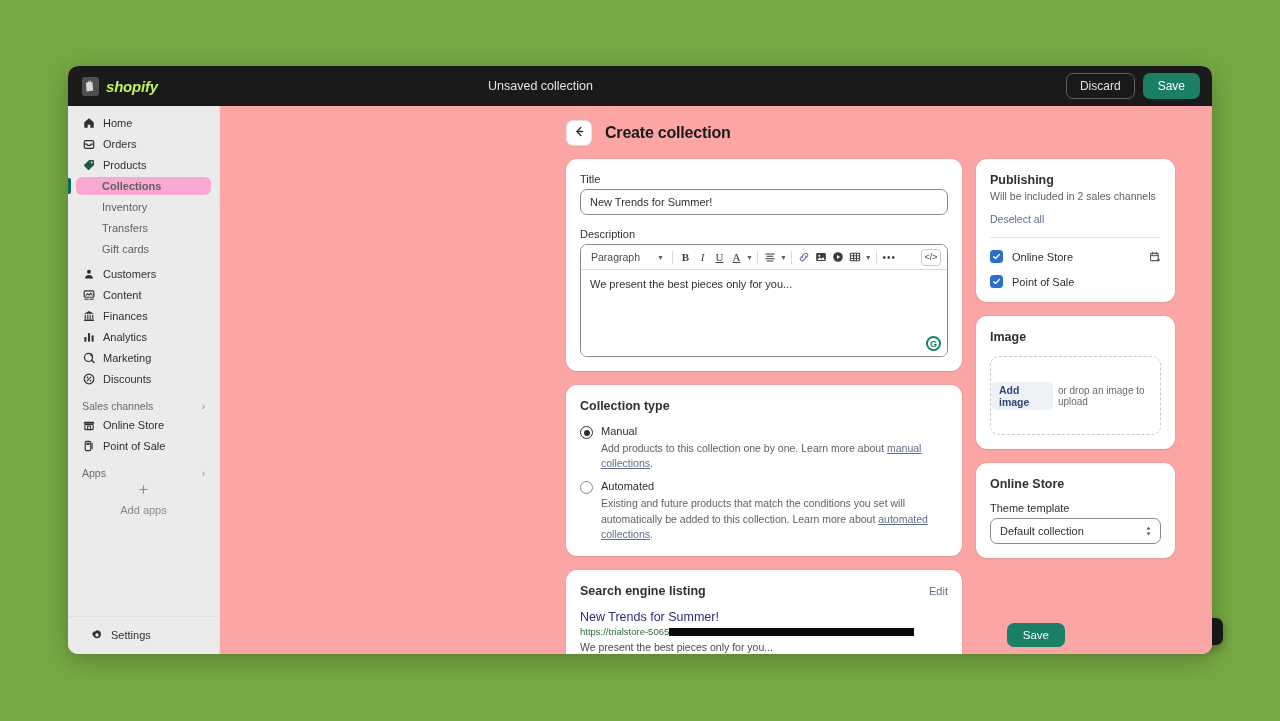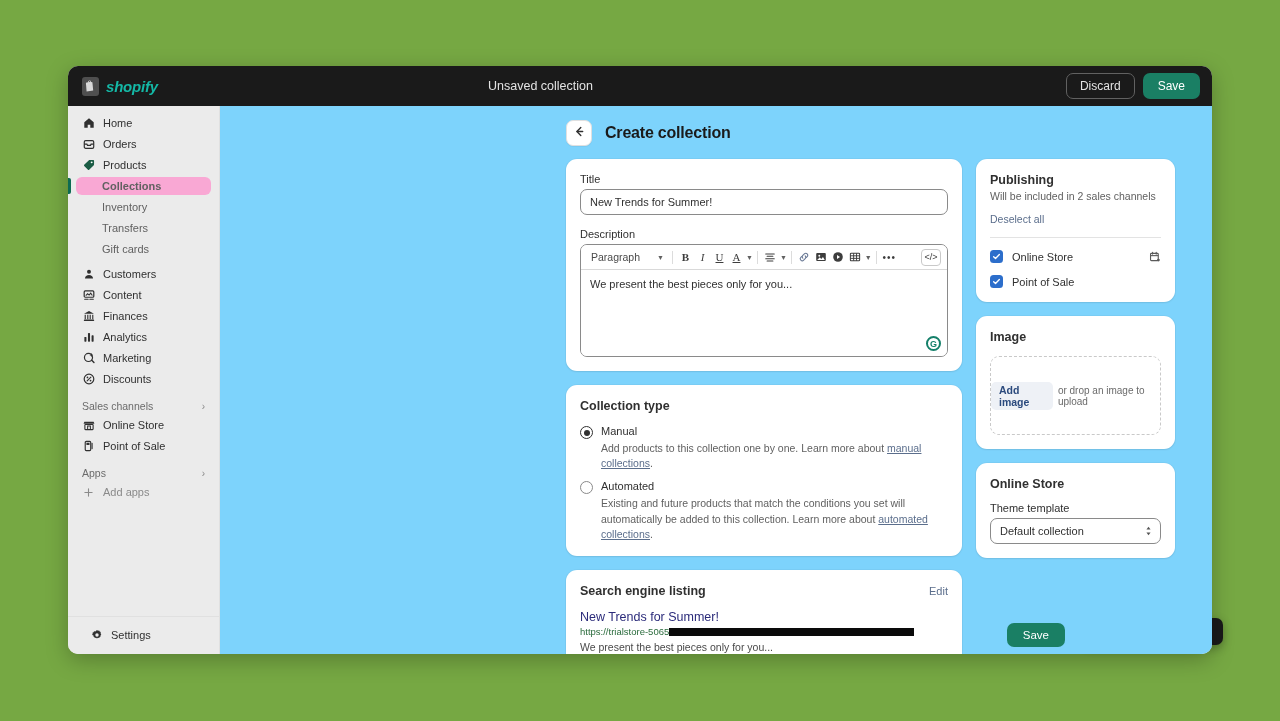--- a/index.html
+++ b/index.html
@@ -27,21 +27,21 @@
     display: flex; align-items: center;
     position: relative;
     padding: 0 12px 0 14px;
   }
   .logo-wrap { display: flex; align-items: center; gap: 7px; width: 138px; }
   .logo-mark {
     width: 17px; height: 19px; border-radius: 3px;
     background: #4f4f4f; display: flex; align-items: center; justify-content: center;
   }
   .logo-text {
-    color: #14b8a6; font-style: italic; font-weight: bold;
+    color: #bef264; font-style: italic; font-weight: bold;
     font-size: 15px; letter-spacing: -.2px;
   }
   #topbar-title {
     color: #e3e3e3; font-size: 12.5px;
     position: absolute; left: 420px; top: 50%; transform: translateY(-50%);
   }
   .top-actions { margin-left: auto; display: flex; gap: 8px; align-items: flex-start; }
   .btn-discard {
     background: transparent; color: #e3e3e3;
     border: 1px solid #616161; border-radius: 7px;
@@ -81,29 +81,29 @@
   .nav-item.sub.active { padding-left: 26px; }
   .nav-ico { width: 13px; height: 13px; display: flex; align-items: center; justify-content: center; flex: 0 0 13px; }
   .nav-ico svg { display: block; }
   .nav-section {
     display: flex; align-items: center;
     margin: 12px 14px 4px 14px;
     font-size: 10.5px; color: #6b6b6b;
     cursor: pointer;
   }
   .nav-section .chev { margin-left: auto; font-size: 10px; color: #8a8a8a; }
-  .nav-muted { color: #8a8a8a; }
+  .nav-muted { color: #8a8a8a; flex-direction: column; }
   #sidebar-footer {
     border-top: 1px solid #e0e0e0;
     padding: 9px 8px 10px 8px;
   }
   
   #main {
     flex: 1; min-width: 0; position: relative;
-    background: #7dd3fc;
+    background: #fca5a5;
     overflow: hidden;
   }
   #page-head {
     display: flex; align-items: center; gap: 13px;
     padding: 14px 0 0 346px;
   }
   .back-btn {
     width: 26px; height: 26px; border-radius: 7px;
     background: #fff; border: 1px solid #e0e0e0;
     display: flex; align-items: center; justify-content: center;

